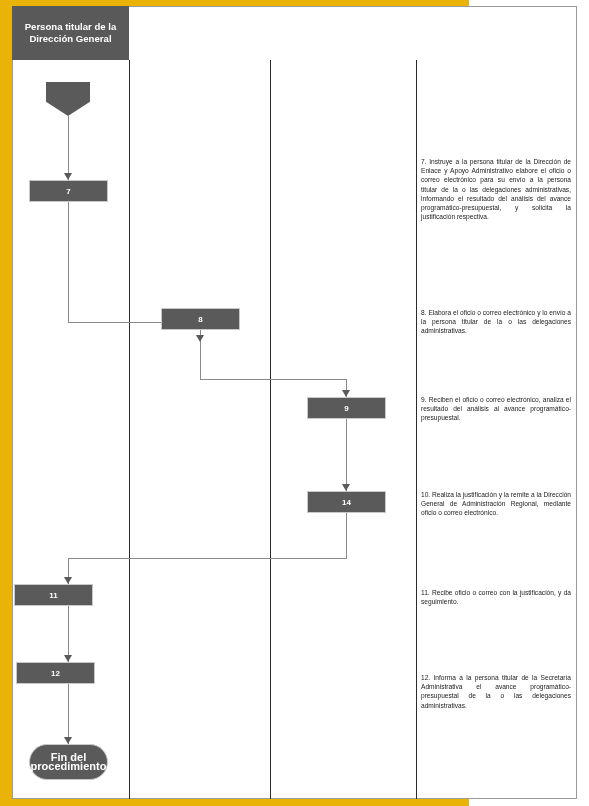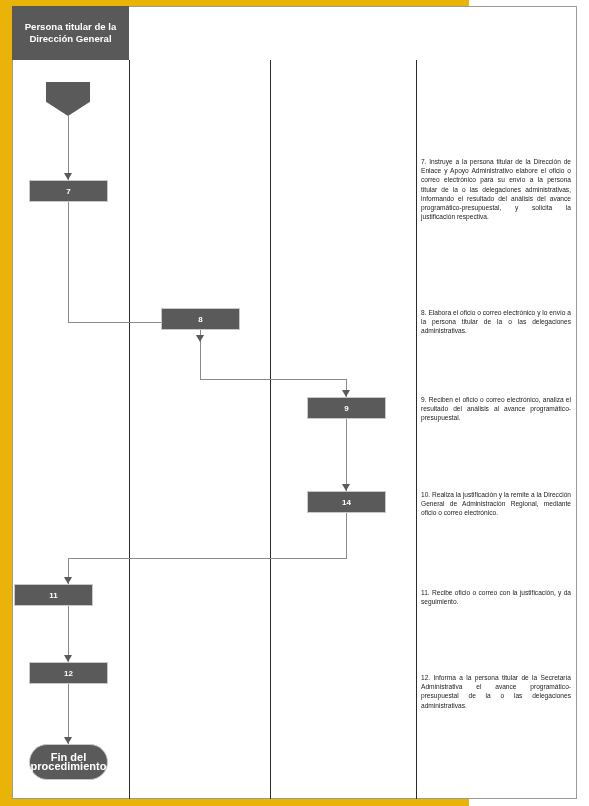--- a/index.html
+++ b/index.html
@@ -196,21 +196,21 @@
   <div class="node node-process" style="left:29px; top:180px;">7</div>
 
   <div class="node node-process" style="left:161px; top:308px;">8</div>
 
   <div class="node node-process" style="left:307px; top:397px;">9</div>
 
   <div class="node node-process" style="left:307px; top:491px;">14</div>
 
   <div class="node node-process" style="left:14px; top:584px;">11</div>
 
-  <div class="node node-process" style="left:29px; top:662px;">12</div>
+  <div class="node node-process" style="left:16px; top:662px;">12</div>
 
   <div class="node node-terminator" style="left:29px; top:744px;">Fin del procedimiento</div>
 
   <div class="activity" style="top:157px;">7. Instruye a la persona titular de la Dirección de Enlace y Apoyo Administrativo elabore el oficio o correo electrónico para su envío a la persona titular de la o las delegaciones administrativas, informando el resultado del análisis del avance programático-presupuestal, y solicita la justificación respectiva.</div>
 
   <div class="activity" style="top:308px;">8. Elabora el oficio o correo electrónico y lo envío a la persona titular de la o las delegaciones administrativas.</div>
 
   <div class="activity" style="top:395px;">9. Reciben el oficio o correo electrónico, analiza el resultado del análisis al avance programático-presupuestal.</div>
 
   <div class="activity" style="top:490px;">10. Realiza la justificación y la remite a la Dirección General de Administración Regional, mediante oficio o correo electrónico.</div>

